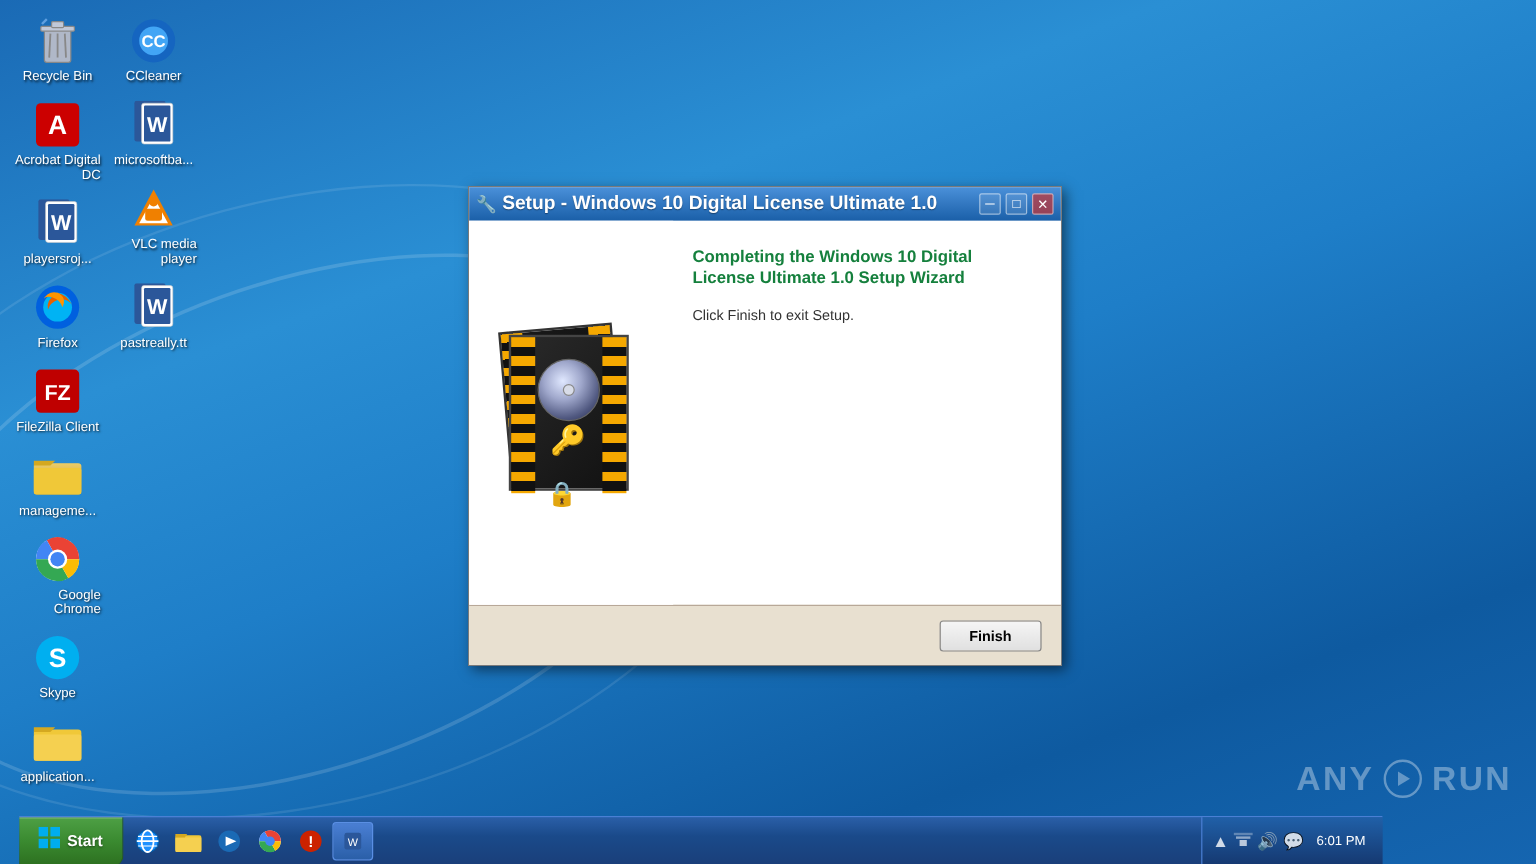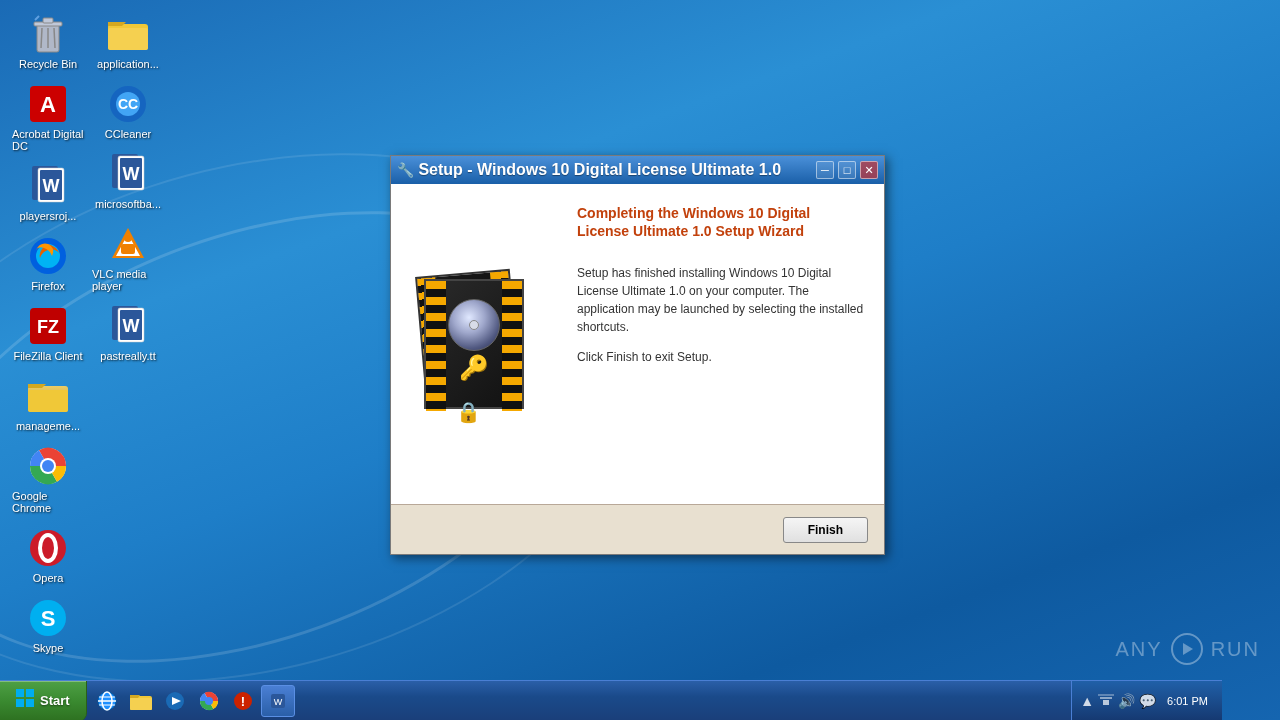--- a/index.html
+++ b/index.html
@@ -77,32 +77,32 @@
       margin-bottom: 4px;
       display: flex;
       align-items: center;
       justify-content: center;
       font-size: 32px;
     }
 
     .icon-label {
       font-size: 11px;
       color: white;
-      text-align: left;
+      text-align: right;
       text-shadow: 1px 1px 2px rgba(0,0,0,0.8);
       word-break: break-word;
       max-width: 76px;
     }
 
     
     #taskbar {
       position: absolute;
       bottom: 0;
-      left: 0;
-      width: 1222px;
+      left: 16px;
+      width: 1136px;
       height: 40px;
       background: linear-gradient(180deg, #2a5fa8 0%, #1a4a8a 40%, #1a3f7a 100%);
       display: flex;
       align-items: center;
       border-top: 1px solid #4a7fd4;
       z-index: 100;
       justify-content: flex-end;
     }
 
     #start-button {
@@ -186,22 +186,22 @@
       cursor: pointer;
       color: rgba(255,255,255,0.8);
     }
 
     
     #watermark {
       position: absolute;
       bottom: 55px;
       right: 20px;
       color: rgba(255,255,255,0.35);
-      font-size: 20px;
-      font-weight: 400;
+      font-size: 28px;
+      font-weight: 700;
       letter-spacing: 2px;
       display: flex;
       align-items: center;
       gap: 8px;
       pointer-events: none;
     }
 
     .watermark-play {
       width: 32px;
       height: 32px;
@@ -286,22 +286,22 @@
     }
 
     #dialog-right {
       flex: 1;
       padding: 20px 20px 16px 16px;
     }
 
     .dialog-heading {
       font-size: 14px;
       font-weight: bold;
-      color: #c2410c;
-      margin-bottom: 24px;
+      color: #15803d;
+      margin-bottom: 14px;
       line-height: 1.3;
     }
 
     .dialog-body-text {
       font-size: 12px;
       color: #333;
       line-height: 1.5;
       margin-bottom: 12px;
     }
 
@@ -419,29 +419,20 @@
           <path d="M20 20 L11 4.2 A18 18 0 0 0 2 20Z" fill="#4285F4"></path>
           <path d="M20 20 L2 20 A18 18 0 0 0 29 35.8Z" fill="#34A853"></path>
           <path d="M20 20 L29 35.8 A18 18 0 0 0 38 20Z" fill="#FBBC05"></path>
           <circle cx="20" cy="20" r="8" fill="#fff"></circle>
           <circle cx="20" cy="20" r="6" fill="#4285F4"></circle>
         </svg>
       </div>
       <span class="icon-label">Google Chrome</span>
     </div>
 
-    <div class="desktop-icon">
-      <div class="icon-img">
-        <svg width="40" height="40" viewBox="0 0 40 40">
-          <circle cx="20" cy="20" r="18" fill="#CC1B29"></circle>
-          <ellipse cx="20" cy="20" rx="8" ry="13" fill="none" stroke="white" stroke-width="4"></ellipse>
-        </svg>
-      </div>
-      <span class="icon-label">Opera</span>
-    </div>
 
 
     <div class="desktop-icon">
       <div class="icon-img">
         <svg width="40" height="40" viewBox="0 0 40 40">
           <circle cx="20" cy="20" r="18" fill="#00aff0"></circle>
           <text x="20" y="28" text-anchor="middle" font-size="22" font-weight="bold" fill="white" font-family="Arial">S</text>
         </svg>
       </div>
       <span class="icon-label">Skype</span>
@@ -536,21 +527,20 @@
 
             <div style="position:absolute; bottom:25px; left:50%; transform:translateX(-50%); font-size:24px; text-align:center;">🔑</div>
           </div>
 
           <div style="position:absolute; bottom:-5px; left:40px; font-size:20px;">🔒</div>
         </div>
       </div>
 
       <div id="dialog-right">
         <div class="dialog-heading">Completing the Windows 10 Digital License Ultimate 1.0 Setup Wizard</div>
-        <div class="dialog-body-text">Setup has finished installing Windows 10 Digital License Ultimate 1.0 on your computer. The application may be launched by selecting the installed shortcuts.</div>
         <div class="dialog-body-text">Click Finish to exit Setup.</div>
       </div>
     </div>
 
     <div id="dialog-footer">
       <button id="finish-button">Finish</button>
     </div>
   </div>
 
   <div id="watermark">

